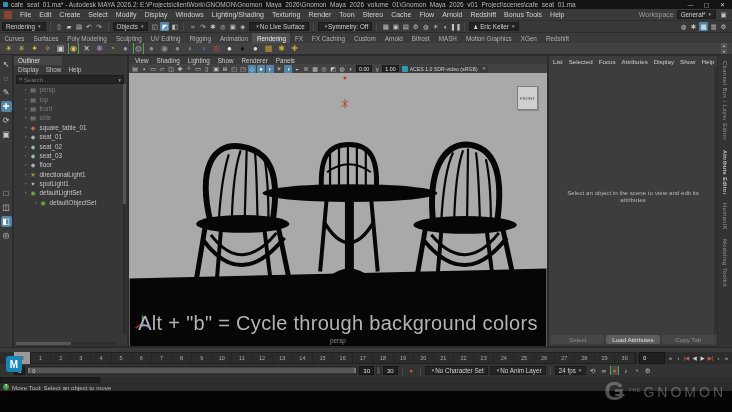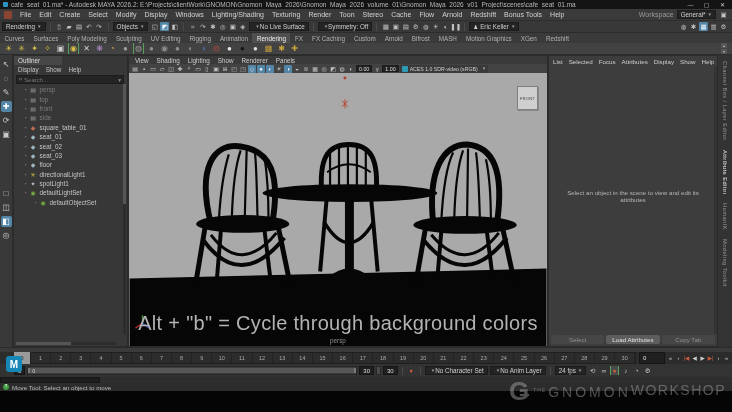--- a/index.html
+++ b/index.html
@@ -669,15 +669,14 @@
 <div class="abs letterbox"></div>
 
 <div class="abs maya-badge">M</div>
 <div class="abs watermark">
   <div class="wm-g">Ǥ</div>
   <div class="wm-col">
     <div class="wm-top">
       <span class="wm-the">THE</span>
       <span class="wm-l1">GNOMON</span>
     </div>
-    <div class="wm-l2">WORKSHOP</div>
   </div>
 </div>
 
 </body></html>

